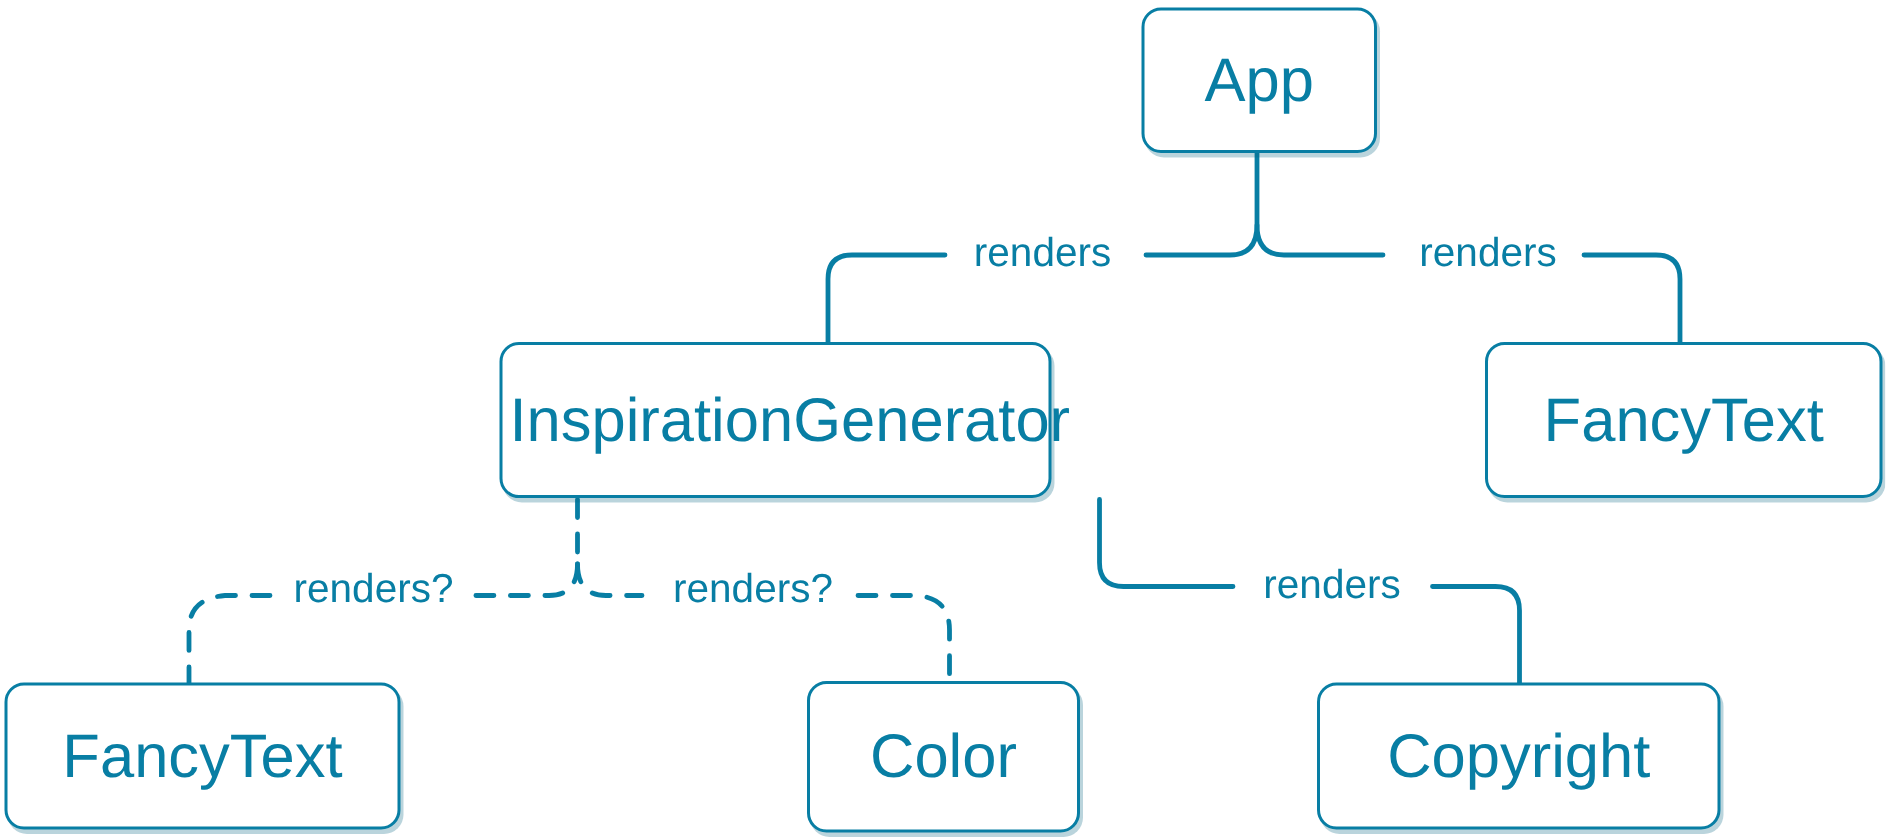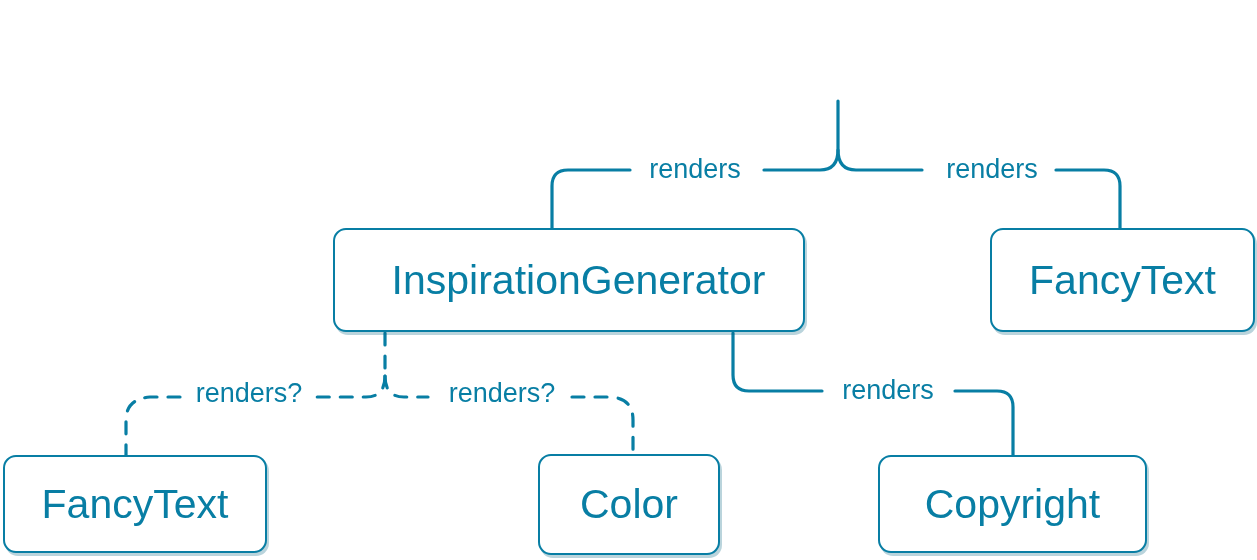--- a/index.html
+++ b/index.html
@@ -80,22 +80,25 @@
     <path d="M733 333 L733 375 Q733 391 749 391 L822 391"></path>
     <path d="M955 391 L997 391 Q1013 391 1013 407 L1013 456"></path>
 
     <path class="dashed" d="M385 333 L385 376"></path>
     <path class="dashed" d="M385 376 Q385 397 366 397 L316 397"></path>
     <path class="dashed" d="M180 397 L150 397 Q126 399 126 420 L126 456"></path>
     <path class="dashed" d="M385 376 Q385 397 404 397 L428 397"></path>
     <path class="dashed" d="M572 397 L610 397 Q633 398 633 420 L633 454"></path>
   </svg>
 
+  <div class="node" style="left:761px; top:5px; width:157px; height:97px;">
+    <span class="node-label">App</span>
+  </div>
 
-  <div class="node" style="left:333px; top:228px; width:472px; height:104px;padding-left:19px;">
+  <div class="node" style="left:333px; top:228px; width:368px; height:104px;padding-left:19px;">
     <span class="node-label">InspirationGenerator</span>
   </div>
 
   <div class="node" style="left:990px; top:228px; width:265px; height:104px;">
     <span class="node-label">FancyText</span>
   </div>
 
   <div class="node" style="left:3px; top:455px; width:264px; height:98px;">
     <span class="node-label">FancyText</span>
   </div>

